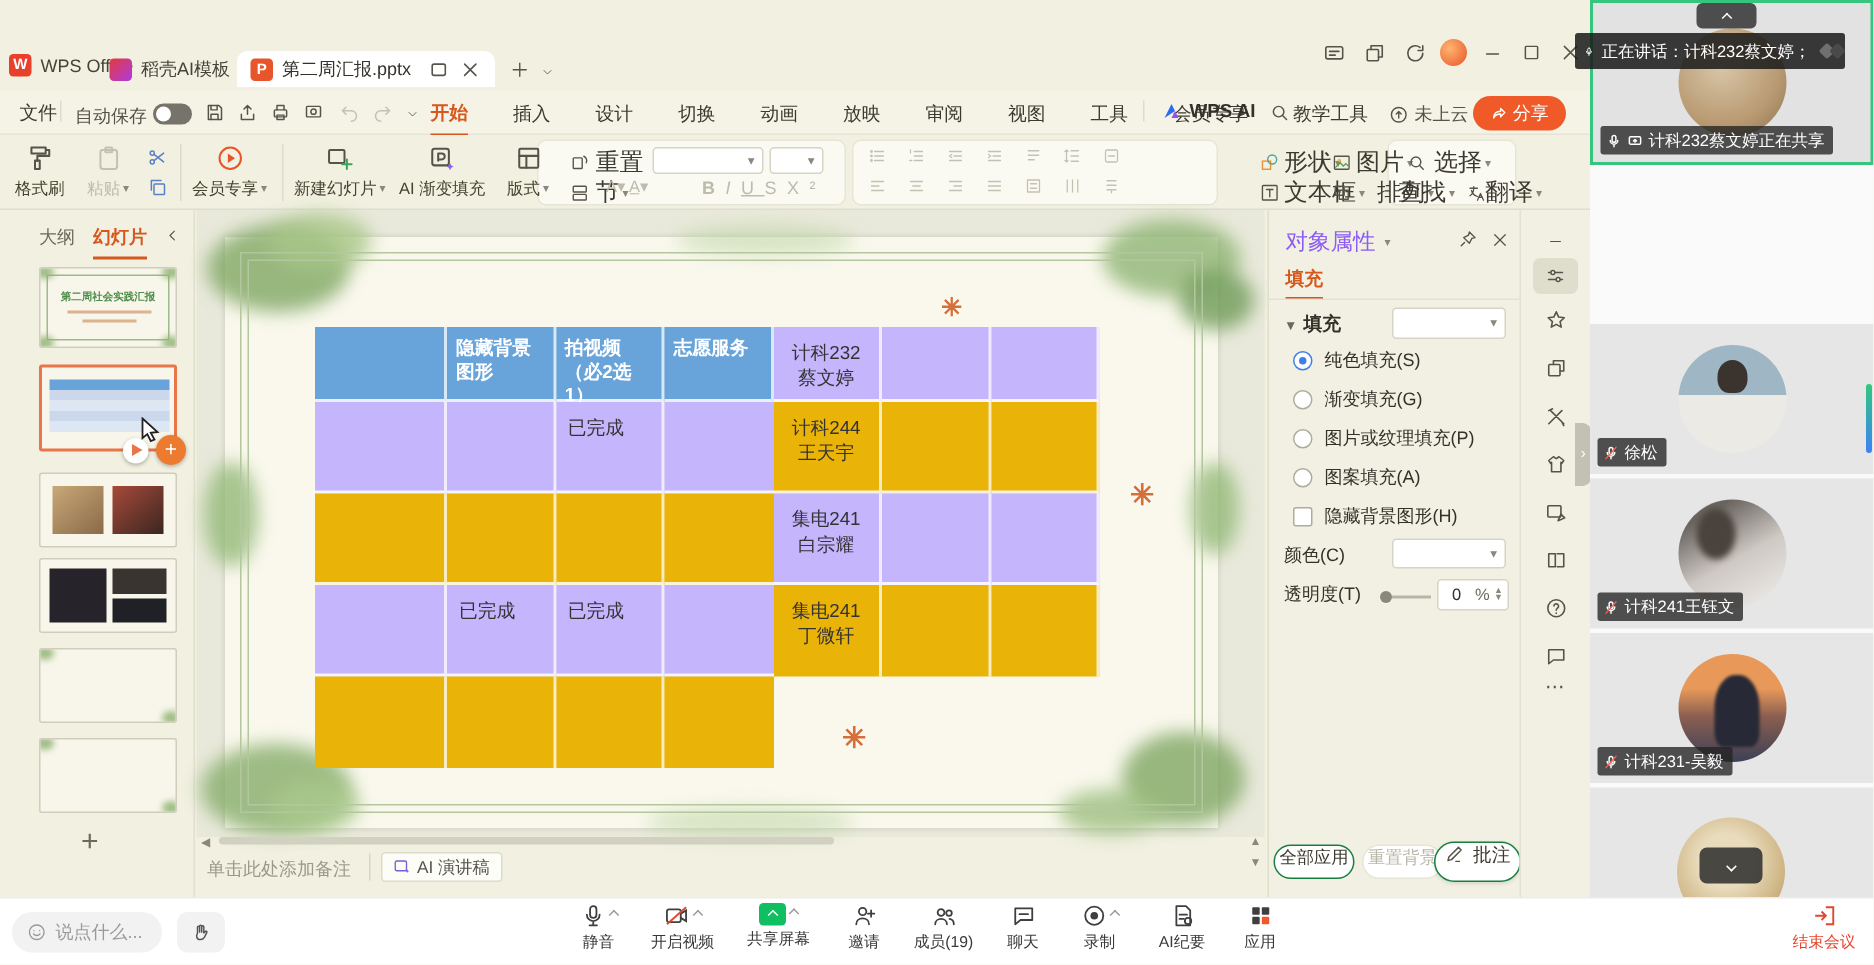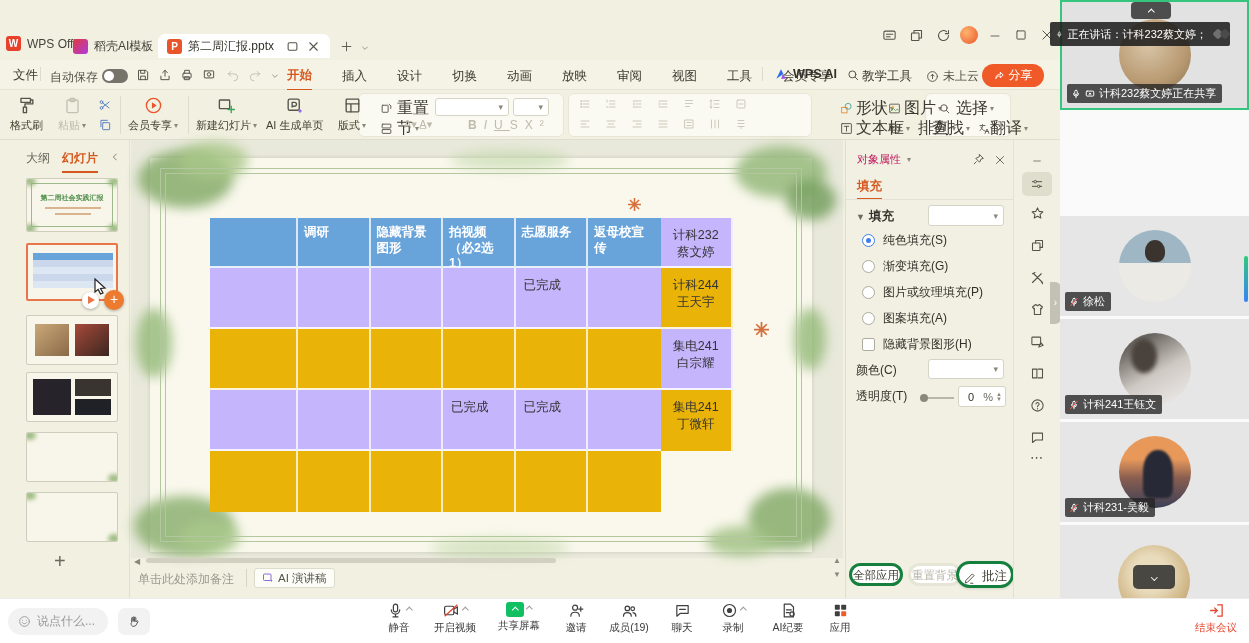--- a/index.html
+++ b/index.html
@@ -26,21 +26,21 @@
 .vdiv{width:1px;background:#dddbc9;position:absolute;top:96px;height:38px}
 .wpanel{position:absolute;top:93px;height:44px;background:#fbfaf2;border:1px solid #e7e5d5;border-radius:6px}
 .dch{color:#8a887a;font-size:8px;margin-left:2px}
 .thumb{position:absolute;left:26px;width:92px;height:54px;background:#f8f6ea;border:1px solid #cfcdbb;border-radius:2px;overflow:hidden}
 .cornleaf{position:absolute;width:12px;height:9px;border-radius:50%;background:#8fb373;filter:blur(2px);opacity:.85}
 .dd{background:#fff;border:1px solid #d6d4c5;border-radius:3px;position:absolute;display:flex;align-items:center;justify-content:flex-end;padding:0 5px;color:#8a887a;font-size:9px}
 .radio{width:13px;height:13px;border-radius:50%;border:1px solid #aeac9e;background:#fff;display:inline-block;position:relative}
 .radio.on{border-color:#3f7fe8}
 .radio.on:after{content:"";position:absolute;left:3px;top:3px;width:5px;height:5px;border-radius:50%;background:#3f7fe8}
 .plabel{font-size:12px;color:#33312a;margin-left:8px}
-.pill{background:#fff;border:3px solid #15803d;border-radius:13px;display:flex;align-items:flex-end;justify-content:center;gap:5px;font-size:11.5px;color:#3c3a30}
+.pill{background:#fff;border:1px solid #15803d;border-radius:13px;display:flex;align-items:flex-start;justify-content:center;gap:5px;font-size:11.5px;color:#3c3a30}
 
 #slide{position:absolute;left:150px;top:158px;width:662px;height:394px;background:#faf8ed;box-shadow:0 0 4px rgba(0,0,0,.15)}
 .frame{position:absolute;border:1px solid #b2c79e;pointer-events:none}
 .fol{position:absolute;border-radius:50%;filter:blur(6px);opacity:.8}
 #ptable{position:absolute;left:60px;top:60px;display:grid;grid-template-columns:88px repeat(6,72.5px);grid-template-rows:50px repeat(4,61px)}
 .th{background:#68a4da;color:#fff;font-weight:bold;font-size:12.5px;padding:7px 6px;border-right:2px solid rgba(255,255,255,.75);border-bottom:2px solid rgba(255,255,255,.85);line-height:1.25}
 .td{font-size:12.5px;color:#333;padding:9px 8px;border-right:2px solid rgba(255,255,255,.75);border-bottom:2px solid rgba(255,255,255,.85)}
 .rA{background:#c4b5fd}.rB{background:#eab308}
 .namec{text-align:center;white-space:pre-line;line-height:1.35}
 
@@ -231,21 +231,21 @@
         <span>新建幻灯片</span>
         <span class="dch">▾</span>
       </span>
   </div>
   <div class="ab rb-big" style="left:266px;top:96px">
     <svg class="ic" width="19" height="19" viewBox="0 0 24 24">
         <rect x="4" y="4" width="14" height="14" rx="2"></rect>
         <path d="M9 14V8h3a2 2 0 0 1 0 5H9"></path>
         <path d="M19 16l1 2 2 1-2 1-1 2-1-2-2-1 2-1z" fill="#8a63e8" stroke="none"></path>
       </svg>
-    <span class="cap">AI 生成单页</span>
+    <span class="cap">AI 渐变填充</span>
   </div>
   <div class="ab rb-big" style="left:338px;top:96px">
     <svg class="ic" width="19" height="19" viewBox="0 0 24 24">
         <rect x="4" y="4" width="16" height="16" rx="1"></rect>
         <path d="M4 10h16M10 10v10"></path>
       </svg>
     <span class="cap fx">
         <span>版式</span>
         <span class="dch">▾</span>
       </span>
@@ -463,25 +463,23 @@
         <path d="M6 0v12M0 6h12M1.8 1.8l8.4 8.4M10.2 1.8l-8.4 8.4" stroke="#d4703c" stroke-width="1.4"></path>
       </svg>
     <svg class="ab" style="left:604px;top:164px" width="15" height="15" viewBox="0 0 12 12">
         <path d="M6 0v12M0 6h12M1.8 1.8l8.4 8.4M10.2 1.8l-8.4 8.4" stroke="#d4703c" stroke-width="1.4"></path>
       </svg>
     <svg class="ab" style="left:412px;top:326px" width="15" height="15" viewBox="0 0 12 12">
         <path d="M6 0v12M0 6h12M1.8 1.8l8.4 8.4M10.2 1.8l-8.4 8.4" stroke="#d4703c" stroke-width="1.4"></path>
       </svg>
     <div id="ptable">
       <div class="th"></div>
-      <div class="th">调研</div>
       <div class="th">隐藏背景图形</div>
       <div class="th">拍视频（必2选1）</div>
       <div class="th">志愿服务</div>
-      <div class="th" style="border-right:none">返母校宣传</div>
       <div class="td rA namec">计科232
 蔡文婷</div>
       <div class="td rA"></div>
       <div class="td rA"></div>
       <div class="td rA"></div>
       <div class="td rA"></div>
       <div class="td rA">已完成</div>
       <div class="td rA" style="border-right:none"></div>
       <div class="td rB namec">计科244
 王天宇</div>
@@ -520,21 +518,21 @@
   <div class="ab fx" style="left:254px;top:568px;height:20px;padding:0 7px;background:#fdfdf8;border:1px solid #dddbcb;border-radius:3px;gap:4px">
     <svg width="12" height="12" viewBox="0 0 24 24">
         <rect x="3" y="4" width="15" height="13" rx="2" fill="none" stroke="#7b5bd6" stroke-width="1.8"></rect>
         <path d="M19 15l.8 1.7 1.7.8-1.7.8-.8 1.7-.8-1.7-1.7-.8 1.7-.8z" fill="#7b5bd6"></path>
       </svg>
     <span style="font-size:11.5px;color:#55534a">AI 演讲稿</span>
   </div>
 
   <div class="ab" style="left:845px;top:140px;width:168px;height:458px;background:#f1f0e2;border-left:1px solid #e0decd"></div>
   <div class="ab fx" style="left:857px;top:152px;gap:4px">
-    <span style="font-size:11px;color:#be185d">对象属性</span>
+    <span style="font-size:15px;color:#8b5cf6">对象属性</span>
       <span class="dch">▾</span>
   </div>
   <svg class="ab ic" style="left:972px;top:153px" width="13" height="13" viewBox="0 0 24 24">
       <path d="M14 3l7 7-4 1-3 6-7-7 6-3z"></path>
       <path d="M8 16l-4 4"></path>
     </svg>
   <svg class="ab ic" style="left:994px;top:154px" width="12" height="12" viewBox="0 0 24 24">
       <path d="M5 5l14 14M19 5L5 19"></path>
     </svg>
   <span class="ab" style="left:857px;top:178px;font-size:12.5px;color:#d6581e;font-weight:bold;border-bottom:2px solid #d6581e;padding-bottom:3px">填充</span>

